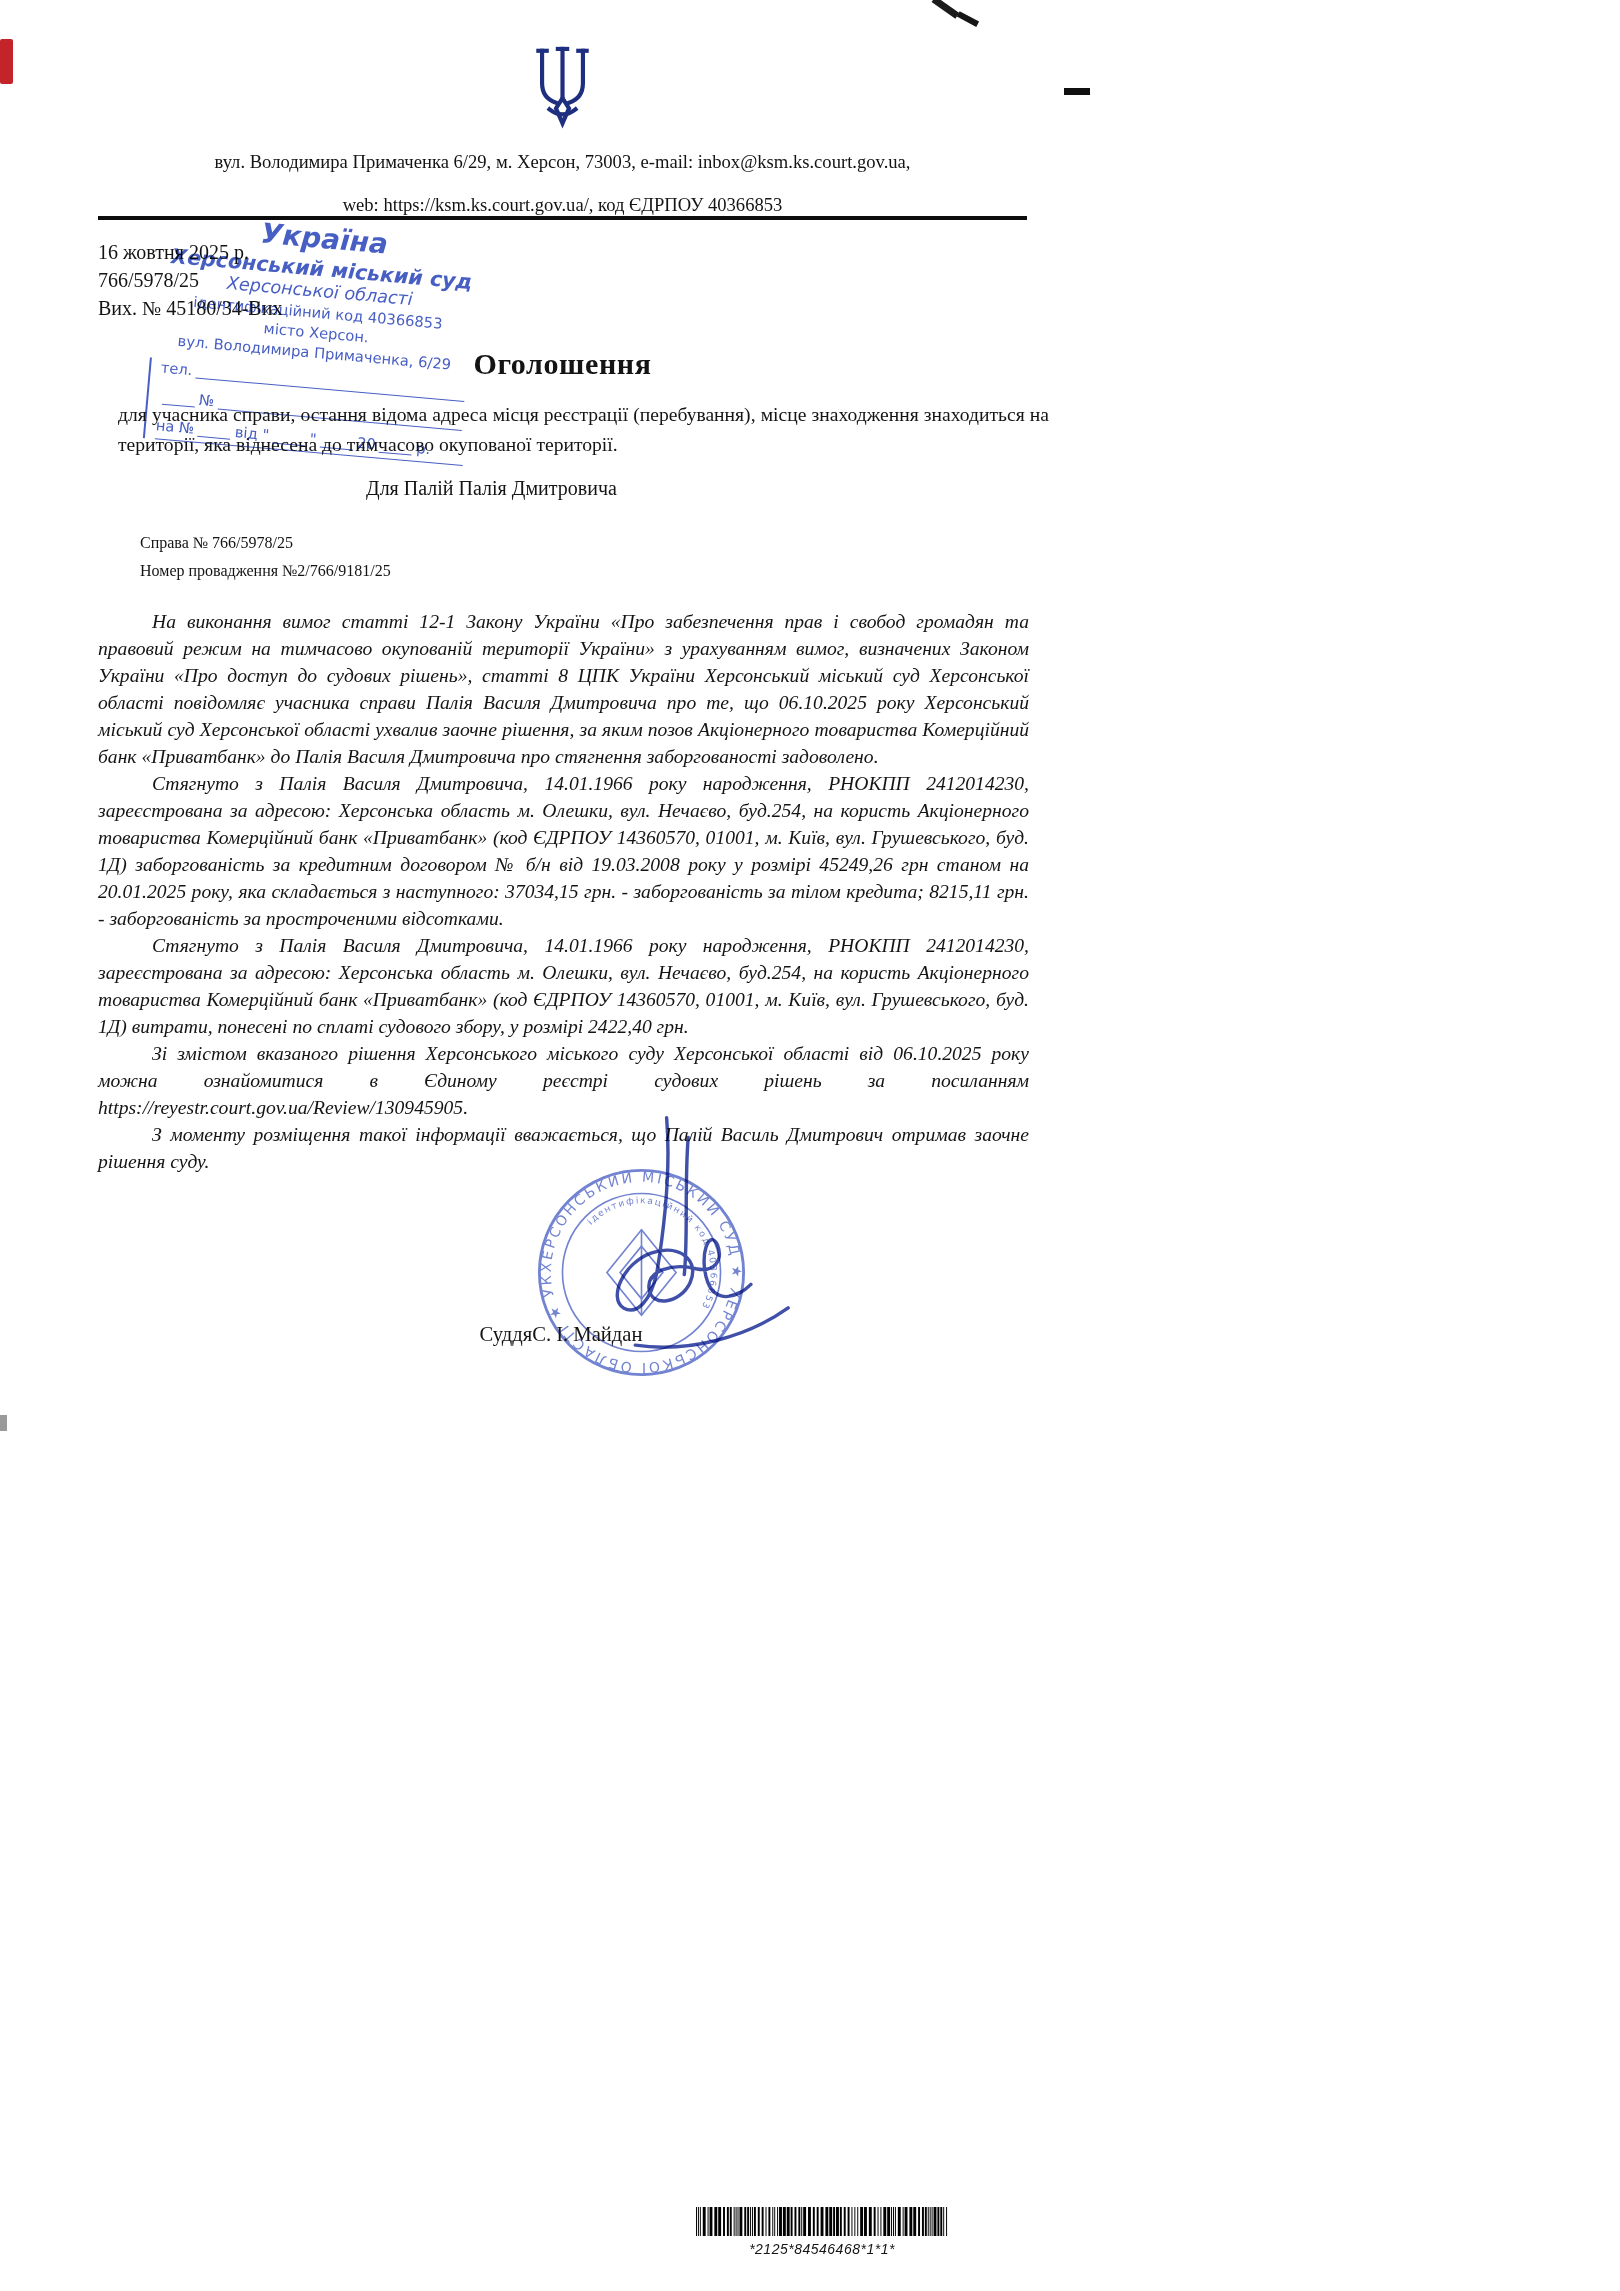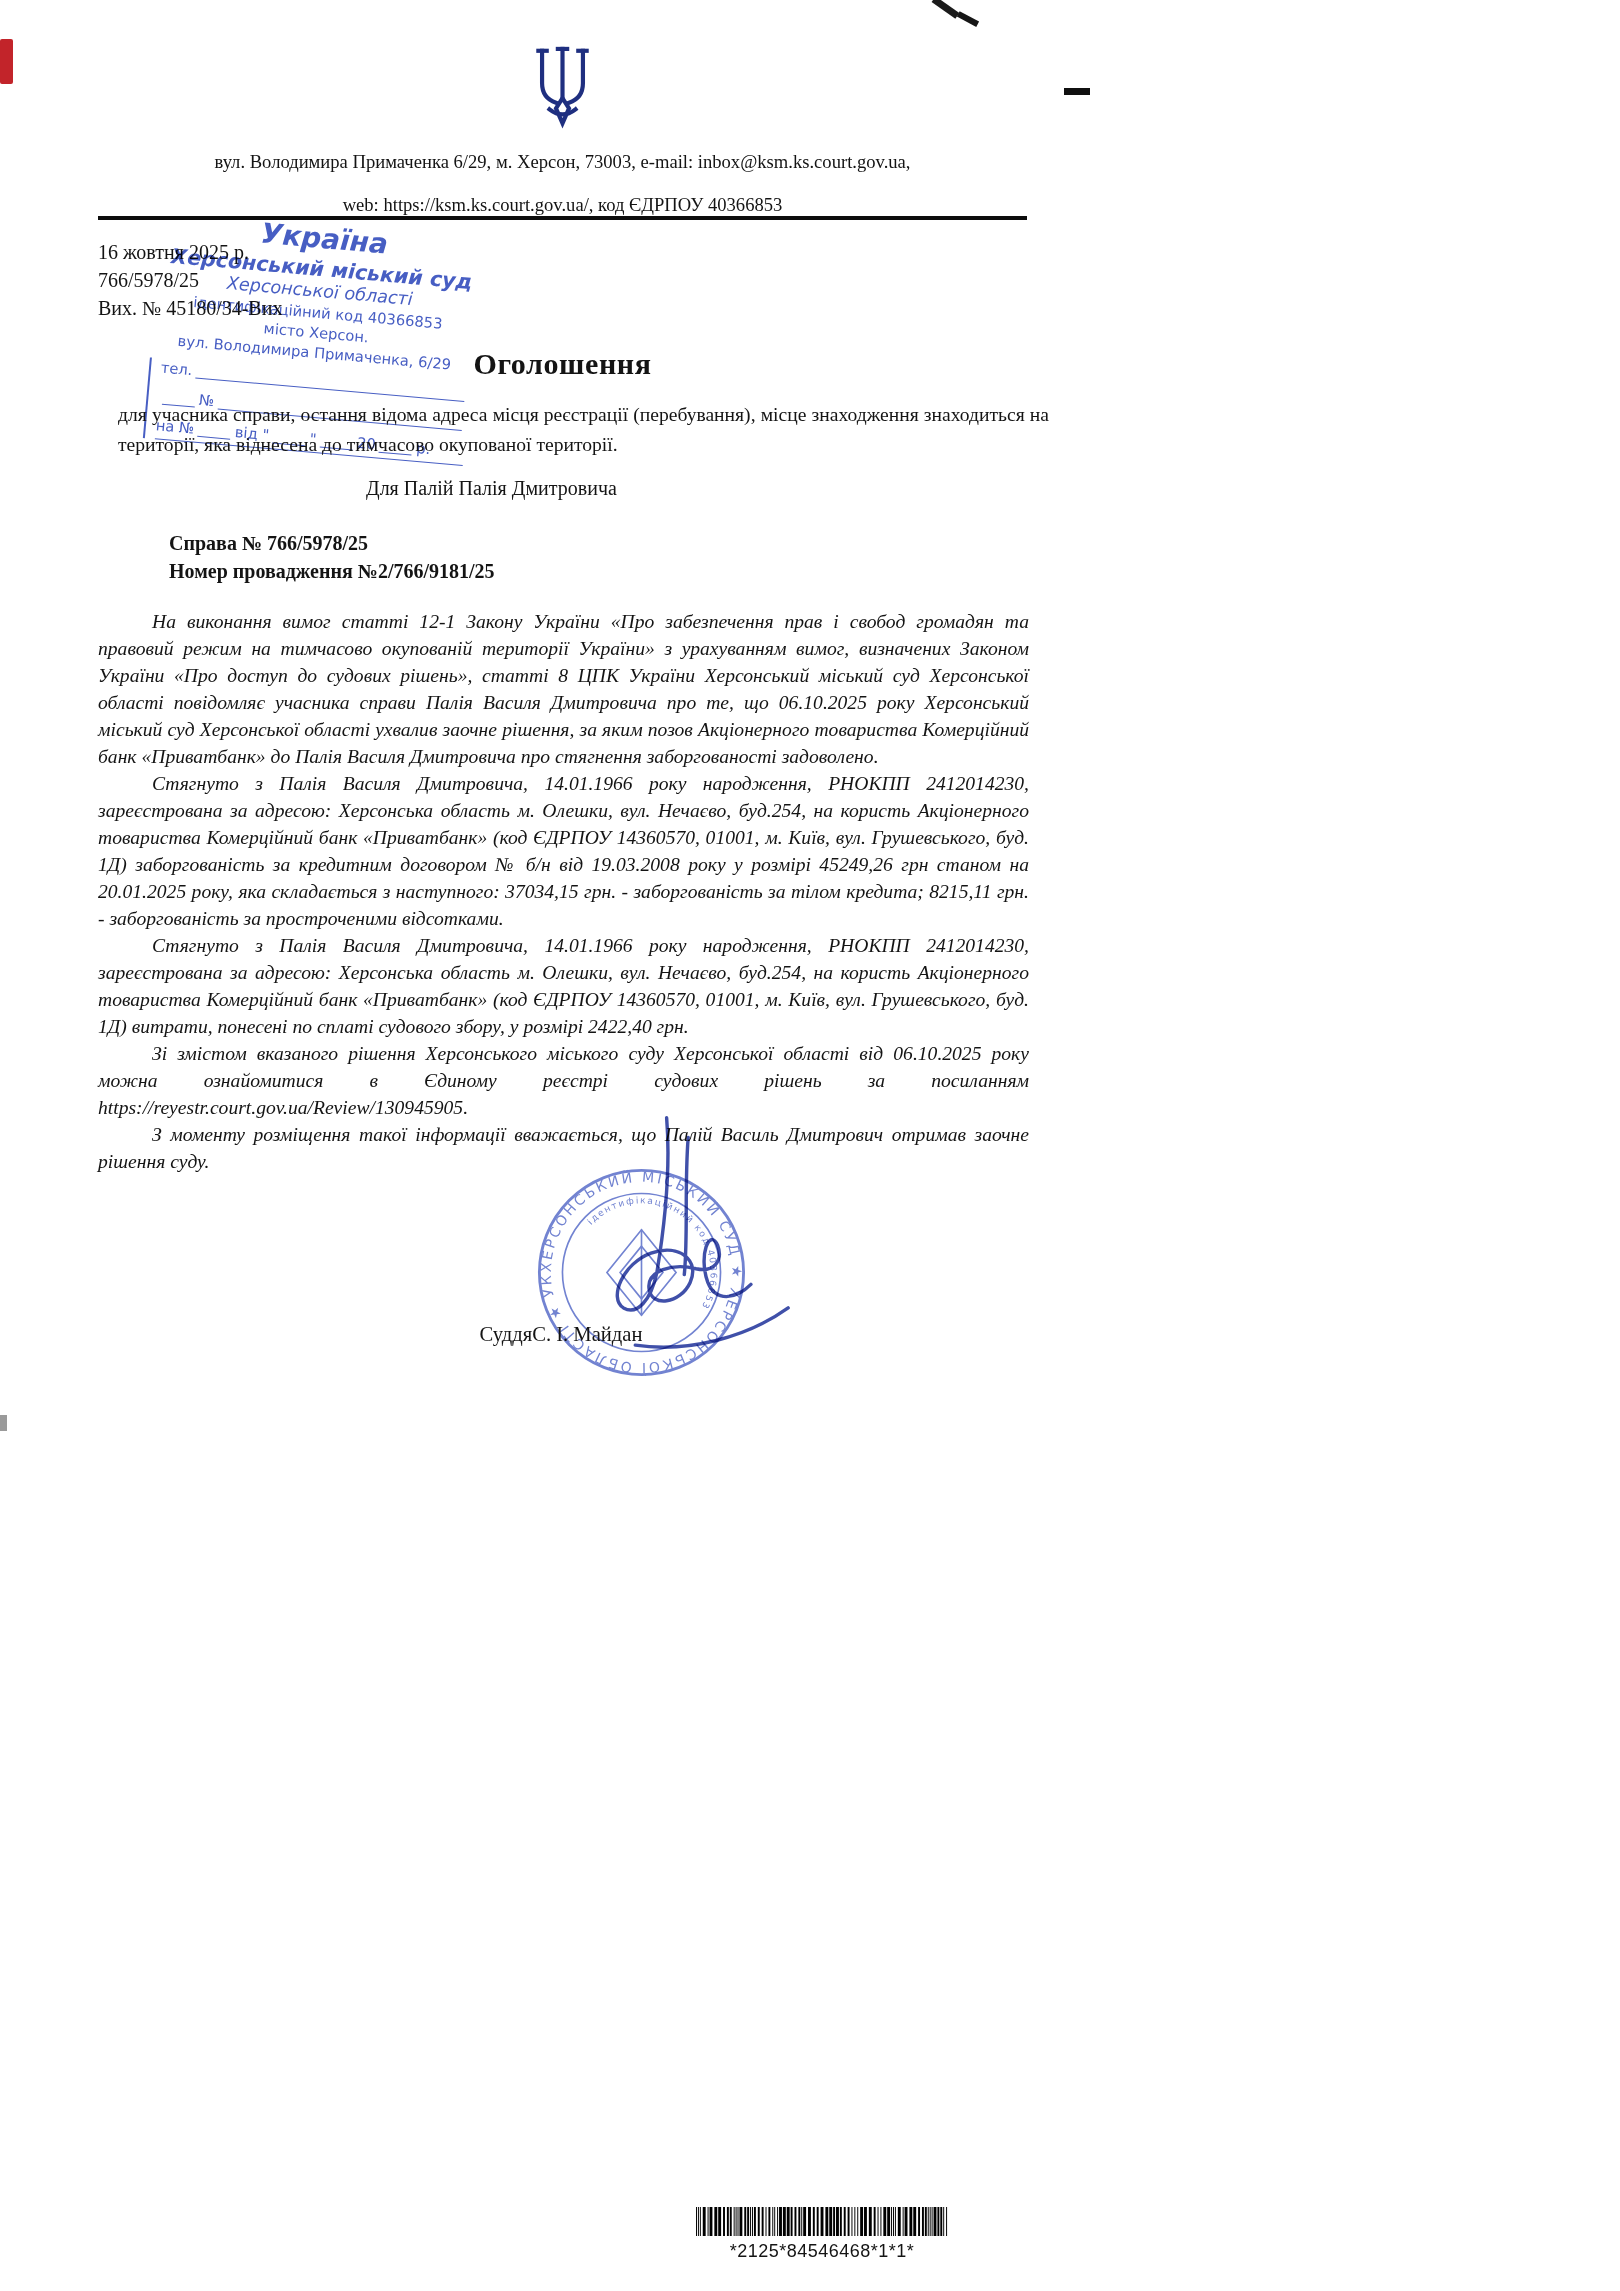--- a/index.html
+++ b/index.html
@@ -37,35 +37,35 @@
   .cs-row { display:flex; align-items:flex-end; font-size:14.7px; margin-top:11.8px; }
   .cs-row span { white-space:nowrap; }
   .cs-fill { flex:1; border-bottom:1.5px solid currentColor; height:14.7px; margin:0 3.9px; }
   .cs-fill.sm { flex:0 0 33px; }
   .cs-row.boxed { border-bottom:1.5px solid currentColor; padding-bottom:4.9px; }
 
   
   .doc-title { left:98px; top:347px; width:929px; text-align:center; font-size:30px; font-weight:700; letter-spacing:0.6px; }
   .intro { left:98px; top:400px; width:931px; font-size:19.6px; line-height:30px; text-align:justify;margin-left:20px; }
   .addressee { left:366px; top:477px; font-size:20px; }
-  .case-info { left:169px; top:529px; font-size:20px; line-height:28px;font-weight:bold; }
+  .case-info { left:140px; top:529px; font-size:16px; line-height:28px; }
   .body-text { left:98px; top:608px; width:931px; font-size:19.6px; line-height:27px; text-align:justify; }
   .body-text p { text-indent:54px; overflow-wrap:break-word;font-style:italic; }
 
   
   .footer-row { left:98px; top:1323px; width:926px; display:flex; justify-content:center; font-size:20.6px; }
 
   
   .seal { left:518px; top:1149px; width:247px; height:247px; color:#4a60c4; opacity:.78; mix-blend-mode:multiply; }
   .signature { left:541px; top:1108px; width:265px; height:245px; color:#2b3da0; opacity:.9; mix-blend-mode:multiply; }
 
   
   .barcode { left:696px; top:2207px; width:253px; height:29px; }
   .barcode svg { width:100%; height:100%; }
-  .barcode-caption { left:686px; top:2241px; width:272px; text-align:center; font-size:18px; letter-spacing:0.5px; font-family:"Liberation Sans", sans-serif; }
+  .barcode-caption { left:686px; top:2241px; width:272px; text-align:center; font-size:14px; letter-spacing:0.5px; font-family:"Liberation Sans", sans-serif;font-style:italic; }
 
   
   .art { position:absolute; }
   .art-red { left:0; top:39px; width:12.7px; height:45px; background:#c2242a; border-radius:2px; }
   .art-ink1 { left:931px; top:3.9px; width:29px; height:6.9px; background:#1b1b1b; transform:rotate(35deg); }
   .art-ink2 { left:957px; top:15.7px; width:21.6px; height:5.9px; background:#161616; transform:rotate(28deg); }
   .art-dash { left:1064px; top:88px; width:25.5px; height:6.9px; background:#101010; }
   .art-edge { left:0; top:1415px; width:6.9px; height:15.7px; background:#9a9a9a; }
 </style>
 </head>

